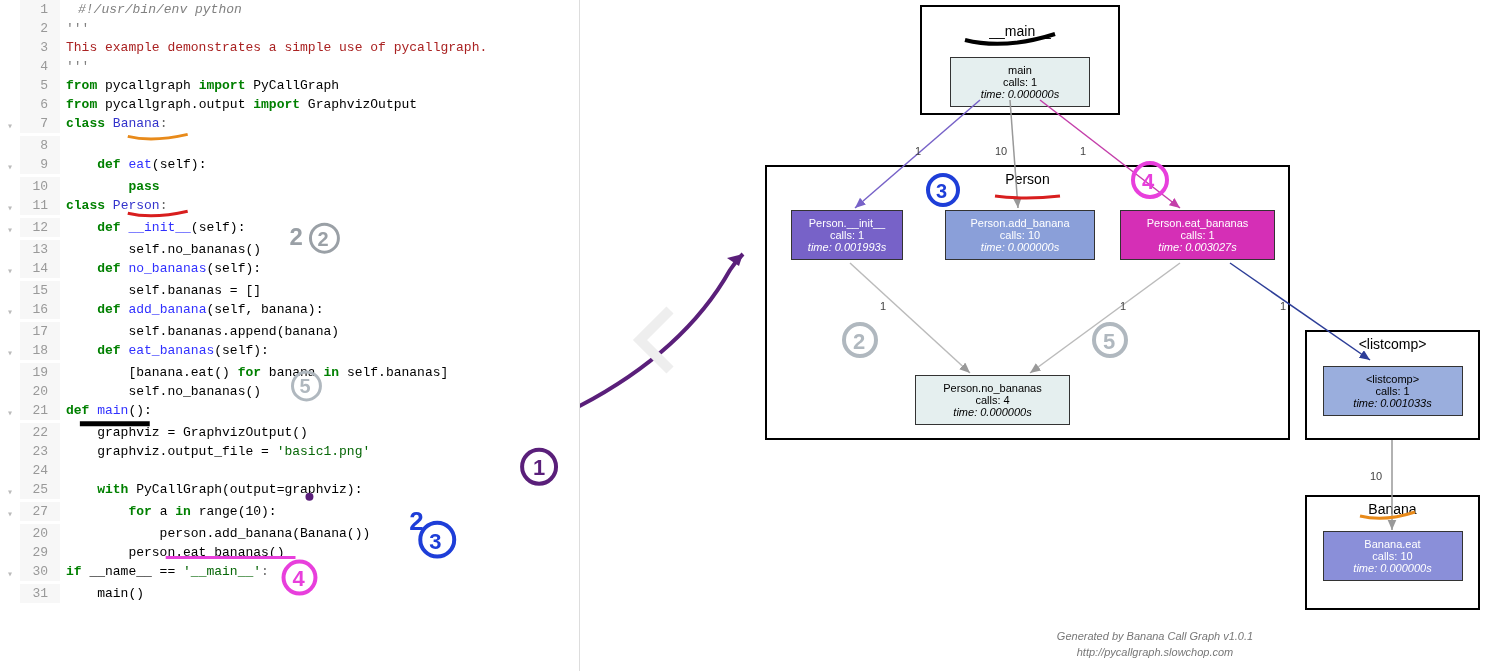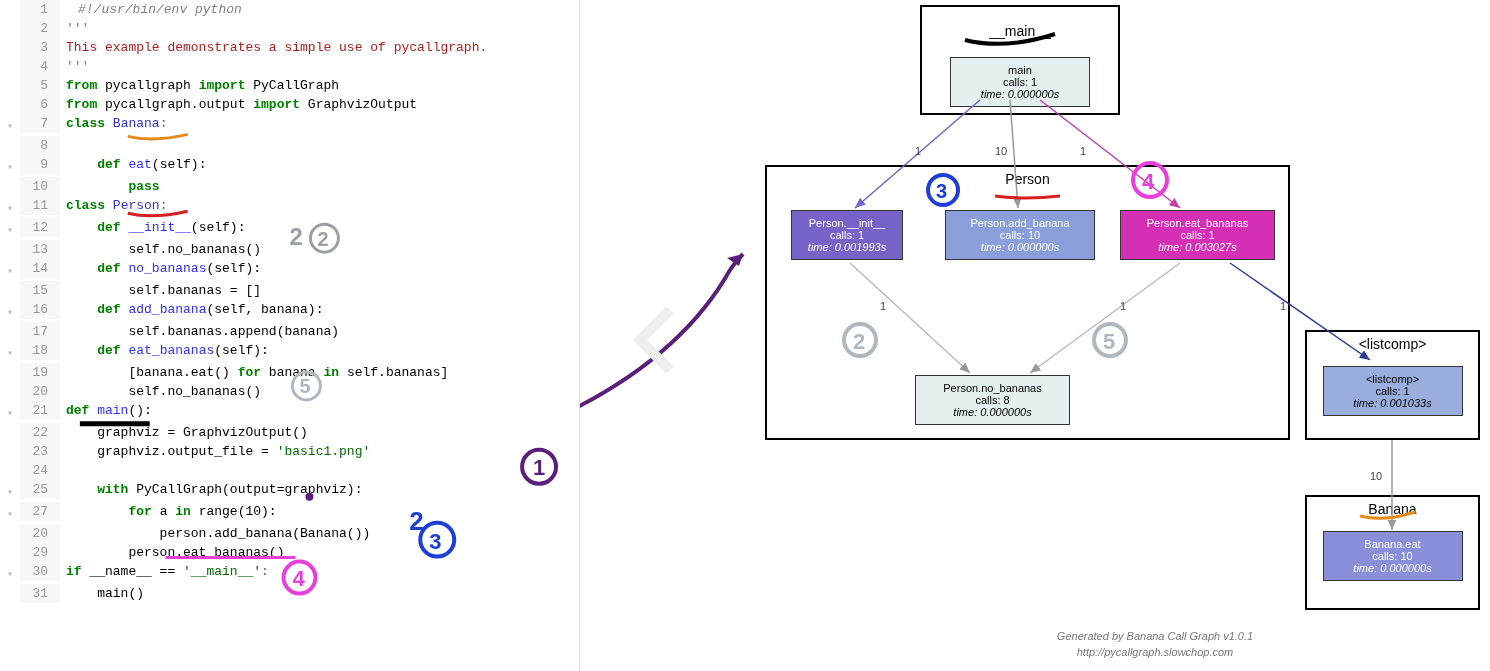--- a/index.html
+++ b/index.html
@@ -190,21 +190,21 @@
   </div>
 
   <div class="graph-node" style="left:540px; top:210px; width:155px; background:#d52fb6; color:#fff;">
     <div>Person.eat_bananas</div>
     <div>calls: 1</div>
     <div style="font-style:italic;">time: 0.003027s</div>
   </div>
 
   <div class="graph-node" style="left:335px; top:375px; width:155px; background:#e5efef;">
     <div>Person.no_bananas</div>
-    <div>calls: 8</div>
+    <div>calls: 4</div>
     <div style="font-style:italic;">time: 0.000000s</div>
   </div>
 
   <div class="graph-cluster" style="left:725px; top:330px; width:175px; height:110px;">
     <div class="cluster-label" style="padding-top:4px;">&lt;listcomp&gt;</div>
     <div class="graph-node" style="position:relative; margin:14px auto 0; width:140px; background:#9aaedd;">
       <div>&lt;listcomp&gt;</div>
       <div>calls: 1</div>
       <div style="font-style:italic;">time: 0.001033s</div>
     </div>

